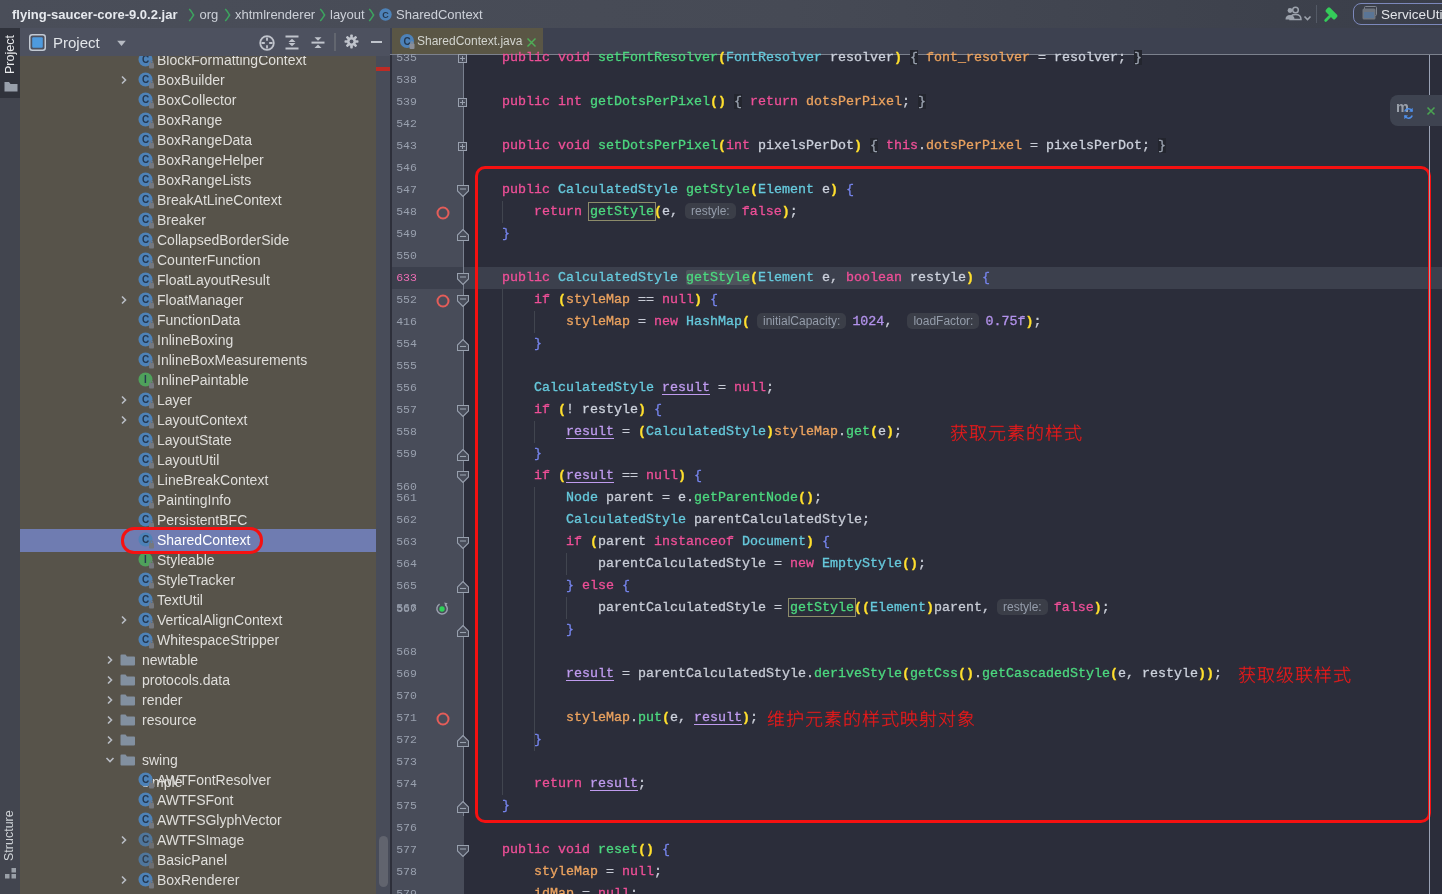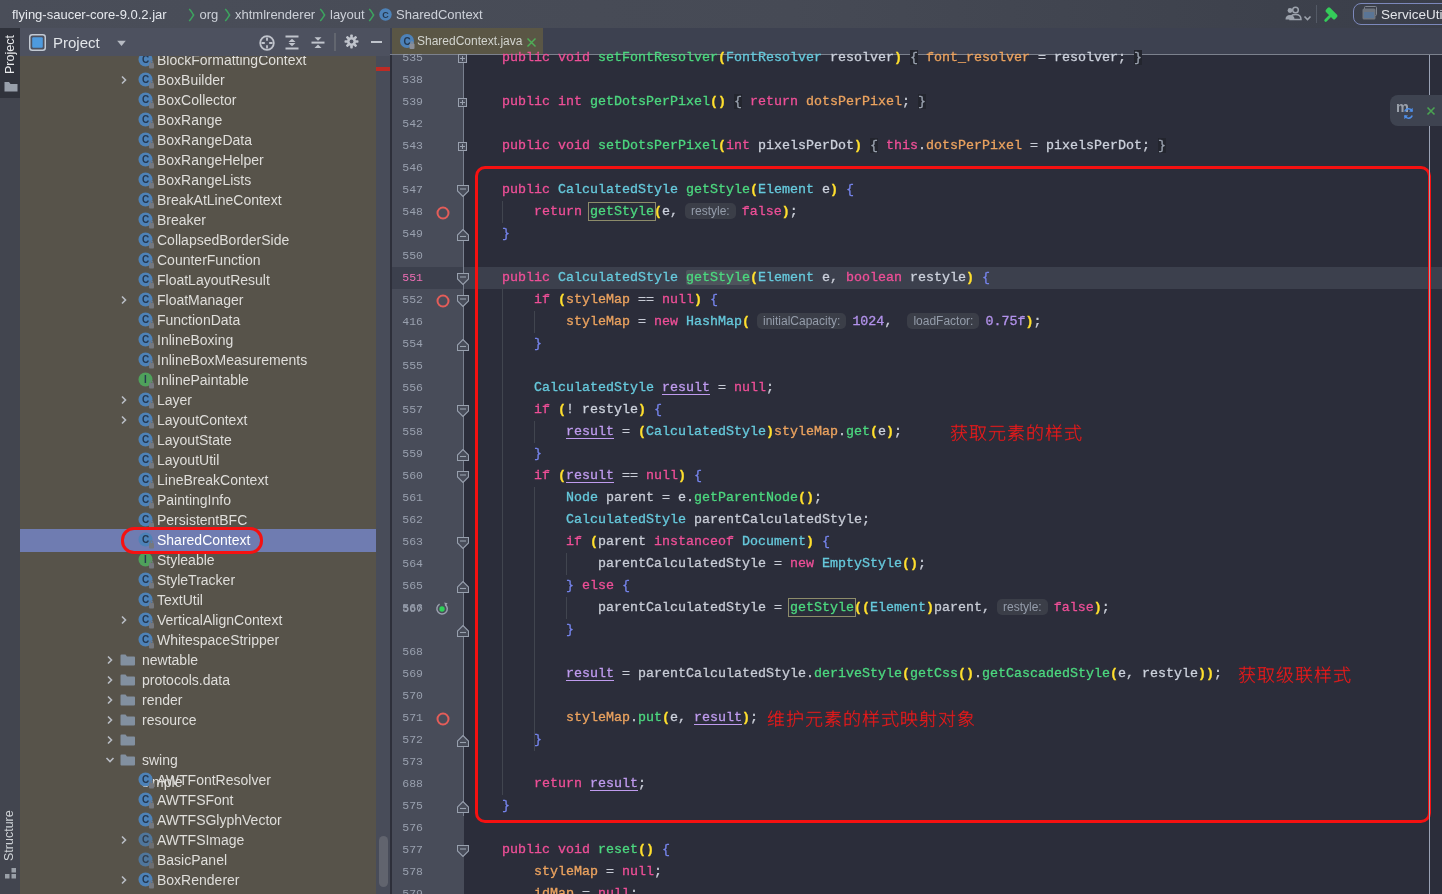--- a/index.html
+++ b/index.html
@@ -1,17 +1,17 @@
 <!DOCTYPE html>
 <html><head><meta charset="utf-8"><style>
 *{margin:0;padding:0;box-sizing:border-box}
 html,body{width:1442px;height:894px;overflow:hidden;background:#2b2d3a;font-family:"Liberation Sans",sans-serif}
 .abs{position:absolute}
 pre.code{position:absolute;font-family:"Liberation Mono",monospace;font-size:13.33px;line-height:22px;white-space:pre;color:#c8ccd6;-webkit-text-stroke:0.3px}
-.num{position:absolute;font-family:"Liberation Mono",monospace;font-size:11.5px;line-height:22px;color:#99a0ae;width:33px;text-align:right;left:390px}
+.num{position:absolute;font-family:"Liberation Mono",monospace;font-size:11.5px;line-height:22px;color:#99a0ae;width:33px;text-align:center;left:390px}
 .k{color:#ee4f97} .m{color:#4cd87f} .t{color:#66c9dc} .f{color:#eca35f}
 .p{color:#ccd1dc;} .y{color:#ffdf2e;font-weight:bold} .b{color:#7583ea}
 .o{color:#c8ccd6} .n{color:#b392ec}
 .v{color:#bf9bee;text-decoration:underline;text-underline-offset:3px}
 .gb{color:#98a0ad;background:#23252e}
 .il{display:inline-block;font-family:"Liberation Sans";font-style:normal;font-weight:normal;-webkit-text-stroke:0px;font-size:12px;line-height:16.5px;color:#949caa;background:#3b3e48;border-radius:5px;padding:0 6px;vertical-align:0.5px;margin:0 6px 0 7px}
 .boxed{outline:1px solid #8d8c6a;outline-offset:1.5px}
 .hl551{background:#4e545c;border-radius:2px}
 .tree{position:absolute;font-size:14px;color:#dfdedb;white-space:nowrap}
 </style></head>
@@ -38,21 +38,21 @@
 <div class="abs" style="left:0;top:0;width:1442px;height:28px;background:linear-gradient(90deg,#4a4e59 0%,#464a55 55%,#3a3e49 100%)"></div>
 <div class="abs" style="left:0;top:28px;width:20px;height:866px;background:#42454f"></div>
 <div class="abs" style="left:0;top:28px;width:20px;height:70px;background:#30333c"></div>
 <div class="abs" style="left:20px;top:28px;width:370px;height:28px;background:#4d515f"></div>
 <div class="abs" style="left:20px;top:56px;width:356px;height:838px;background:#57534a"></div>
 <div class="abs" style="left:376px;top:55.3px;width:14px;height:839px;background:#484c59"></div>
 <div class="abs" style="left:390px;top:55.3px;width:1.6px;height:839px;background:#2d2f3a"></div>
 <div class="abs" style="left:390px;top:28px;width:1052px;height:26px;background:#3d4150"></div>
 <div class="abs" style="left:390px;top:54px;width:1052px;height:1.3px;background:#8b919c;opacity:.85"></div>
 <div class="abs" style="left:391.6px;top:55.3px;width:72.2px;height:839px;background:#484c59"></div>
-<div class="abs" style="left:12px;top:0;height:28px;line-height:29px;font-weight:normal;font-size:13px;color:#e6e9ee">flying-saucer-core-9.0.2.jar</div>
+<div class="abs" style="left:12px;top:0;height:28px;line-height:29px;font-weight:bold;font-size:13px;color:#e6e9ee">flying-saucer-core-9.0.2.jar</div>
 <svg class="abs" style="left:188px;top:7.5px" width="8" height="14">
     <path d="M1.2 1 C3.8 3.5 3.8 4.5 5.6 7 C3.8 9.5 3.8 10.5 1.2 13" stroke="#3da45f" stroke-width="1.5" fill="none"></path>
   </svg>
 <div class="abs" style="left:199.5px;top:0;height:28px;line-height:29px;font-size:13px;color:#ccd0d8">org</div>
 <svg class="abs" style="left:224px;top:7.5px" width="8" height="14">
     <path d="M1.2 1 C3.8 3.5 3.8 4.5 5.6 7 C3.8 9.5 3.8 10.5 1.2 13" stroke="#3da45f" stroke-width="1.5" fill="none"></path>
   </svg>
 <div class="abs" style="left:235px;top:0;height:28px;line-height:29px;font-size:13px;color:#ccd0d8">xhtmlrenderer</div>
 <svg class="abs" style="left:319px;top:7.5px" width="8" height="14">
     <path d="M1.2 1 C3.8 3.5 3.8 4.5 5.6 7 C3.8 9.5 3.8 10.5 1.2 13" stroke="#3da45f" stroke-width="1.5" fill="none"></path>
@@ -119,38 +119,38 @@
 <div class="num" style="top:135px;color:#99a0ae">543</div>
 <pre class="code" style="left:502px;top:135px"><span class="k">public</span> <span class="k">void</span> <span class="m">setDotsPerPixel</span><span class="y">(</span><span class="k">int</span> <span class="p">pixelsPerDot</span><span class="y">)</span> <span class="gb">{</span> <span class="k">this</span><span class="o">.</span><span class="f">dotsPerPixel</span> <span class="o">=</span> <span class="p">pixelsPerDot</span><span class="o">;</span> <span class="gb">}</span></pre>
 <div class="num" style="top:157px;color:#99a0ae">546</div>
 <div class="num" style="top:179px;color:#99a0ae">547</div>
 <pre class="code" style="left:502px;top:179px"><span class="k">public</span> <span class="t">CalculatedStyle</span> <span class="m">getStyle</span><span class="y">(</span><span class="t">Element</span> <span class="p">e</span><span class="y">)</span> <span class="b">{</span></pre>
 <div class="num" style="top:201px;color:#99a0ae">548</div>
 <pre class="code" style="left:534px;top:201px"><span class="k">return</span> <span class="m boxed">getStyle</span><span class="y">(</span><span class="p">e</span><span class="o">,</span><span class="il">restyle:</span><span class="k">false</span><span class="y">)</span><span class="o">;</span></pre>
 <div class="num" style="top:223px;color:#99a0ae">549</div>
 <pre class="code" style="left:502px;top:223px"><span class="b">}</span></pre>
 <div class="num" style="top:245px;color:#99a0ae">550</div>
-<div class="num" style="top:267px;color:#ef6eb5">551</div>
+<div class="num" style="top:267px;color:#ef6eb5">633</div>
 <pre class="code" style="left:502px;top:267px"><span class="k">public</span> <span class="t">CalculatedStyle</span> <span class="m hl551">getStyle</span><span class="y">(</span><span class="t">Element</span> <span class="p">e</span><span class="o">,</span> <span class="k">boolean</span> <span class="p">restyle</span><span class="y">)</span> <span class="b">{</span></pre>
 <div class="num" style="top:289px;color:#99a0ae">552</div>
 <pre class="code" style="left:534px;top:289px"><span class="k">if</span> <span class="y">(</span><span class="f">styleMap</span> <span class="o">==</span> <span class="k">null</span><span class="y">)</span> <span class="b">{</span></pre>
 <div class="num" style="top:311px;color:#99a0ae">416</div>
 <pre class="code" style="left:566px;top:311px"><span class="f">styleMap</span> <span class="o">=</span> <span class="k">new</span> <span class="t">HashMap</span><span class="y">(</span><span class="il">initialCapacity:</span><span class="n">1024</span><span class="o">,</span> <span class="il">loadFactor:</span><span class="n">0.75f</span><span class="y">)</span><span class="o">;</span></pre>
 <div class="num" style="top:333px;color:#99a0ae">554</div>
 <pre class="code" style="left:534px;top:333px"><span class="b">}</span></pre>
 <div class="num" style="top:355px;color:#99a0ae">555</div>
 <div class="num" style="top:377px;color:#99a0ae">556</div>
 <pre class="code" style="left:534px;top:377px"><span class="t">CalculatedStyle</span> <span class="v">result</span> <span class="o">=</span> <span class="k">null</span><span class="o">;</span></pre>
 <div class="num" style="top:399px;color:#99a0ae">557</div>
 <pre class="code" style="left:534px;top:399px"><span class="k">if</span> <span class="y">(</span><span class="o">!</span> <span class="p">restyle</span><span class="y">)</span> <span class="b">{</span></pre>
 <div class="num" style="top:421px;color:#99a0ae">558</div>
 <pre class="code" style="left:566px;top:421px"><span class="v">result</span> <span class="o">=</span> <span class="y">(</span><span class="t">CalculatedStyle</span><span class="y">)</span><span class="f">styleMap</span><span class="o">.</span><span class="m">get</span><span class="y">(</span><span class="p">e</span><span class="y">)</span><span class="o">;</span></pre>
 <div class="num" style="top:443px;color:#99a0ae">559</div>
 <pre class="code" style="left:534px;top:443px"><span class="b">}</span></pre>
-<div class="num" style="top:465px;color:#99a0ae">560</div>
+<div class="num" style="top:476px;color:#99a0ae">560</div>
 <pre class="code" style="left:534px;top:465px"><span class="k">if</span> <span class="y">(</span><span class="v">result</span> <span class="o">==</span> <span class="k">null</span><span class="y">)</span> <span class="b">{</span></pre>
 <div class="num" style="top:487px;color:#99a0ae">561</div>
 <pre class="code" style="left:566px;top:487px"><span class="t">Node</span> <span class="o">parent</span> <span class="o">=</span> <span class="p">e</span><span class="o">.</span><span class="m">getParentNode</span><span class="y">()</span><span class="o">;</span></pre>
 <div class="num" style="top:509px;color:#99a0ae">562</div>
 <pre class="code" style="left:566px;top:509px"><span class="t">CalculatedStyle</span> <span class="o">parentCalculatedStyle</span><span class="o">;</span></pre>
 <div class="num" style="top:531px;color:#99a0ae">563</div>
 <pre class="code" style="left:566px;top:531px"><span class="k">if</span> <span class="y">(</span><span class="o">parent</span> <span class="k">instanceof</span> <span class="t">Document</span><span class="y">)</span> <span class="b">{</span></pre>
 <div class="num" style="top:553px;color:#99a0ae">564</div>
 <pre class="code" style="left:598px;top:553px"><span class="o">parentCalculatedStyle</span> <span class="o">=</span> <span class="k">new</span> <span class="t">EmptyStyle</span><span class="y">()</span><span class="o">;</span></pre>
 <div class="num" style="top:575px;color:#99a0ae">565</div>
@@ -161,21 +161,21 @@
 <pre class="code" style="left:566px;top:619px"><span class="b">}</span></pre>
 <div class="num" style="top:641px;color:#99a0ae">568</div>
 <div class="num" style="top:663px;color:#99a0ae">569</div>
 <pre class="code" style="left:566px;top:663px"><span class="v">result</span> <span class="o">=</span> <span class="o">parentCalculatedStyle</span><span class="o">.</span><span class="m">deriveStyle</span><span class="y">(</span><span class="m">getCss</span><span class="y">()</span><span class="o">.</span><span class="m">getCascadedStyle</span><span class="y">(</span><span class="p">e</span><span class="o">,</span> <span class="p">restyle</span><span class="y">))</span><span class="o">;</span></pre>
 <div class="num" style="top:685px;color:#99a0ae">570</div>
 <div class="num" style="top:707px;color:#99a0ae">571</div>
 <pre class="code" style="left:566px;top:707px"><span class="f">styleMap</span><span class="o">.</span><span class="m">put</span><span class="y">(</span><span class="p">e</span><span class="o">,</span> <span class="v">result</span><span class="y">)</span><span class="o">;</span></pre>
 <div class="num" style="top:729px;color:#99a0ae">572</div>
 <pre class="code" style="left:534px;top:729px"><span class="b">}</span></pre>
 <div class="num" style="top:751px;color:#99a0ae">573</div>
-<div class="num" style="top:773px;color:#99a0ae">688</div>
+<div class="num" style="top:773px;color:#99a0ae">574</div>
 <pre class="code" style="left:534px;top:773px"><span class="k">return</span> <span class="v">result</span><span class="o">;</span></pre>
 <div class="num" style="top:795px;color:#99a0ae">575</div>
 <pre class="code" style="left:502px;top:795px"><span class="b">}</span></pre>
 <div class="num" style="top:817px;color:#99a0ae">576</div>
 <div class="num" style="top:839px;color:#99a0ae">577</div>
 <pre class="code" style="left:502px;top:839px"><span class="k">public</span> <span class="k">void</span> <span class="m">reset</span><span class="y">()</span> <span class="b">{</span></pre>
 <div class="num" style="top:861px;color:#99a0ae">578</div>
 <pre class="code" style="left:534px;top:861px"><span class="f">styleMap</span> <span class="o">=</span> <span class="k">null</span><span class="o">;</span></pre>
 <div class="num" style="top:883px;color:#99a0ae">579</div>
 <pre class="code" style="left:534px;top:883px"><span class="f">idMap</span> <span class="o">=</span> <span class="k">null</span><span class="o">;</span></pre>

